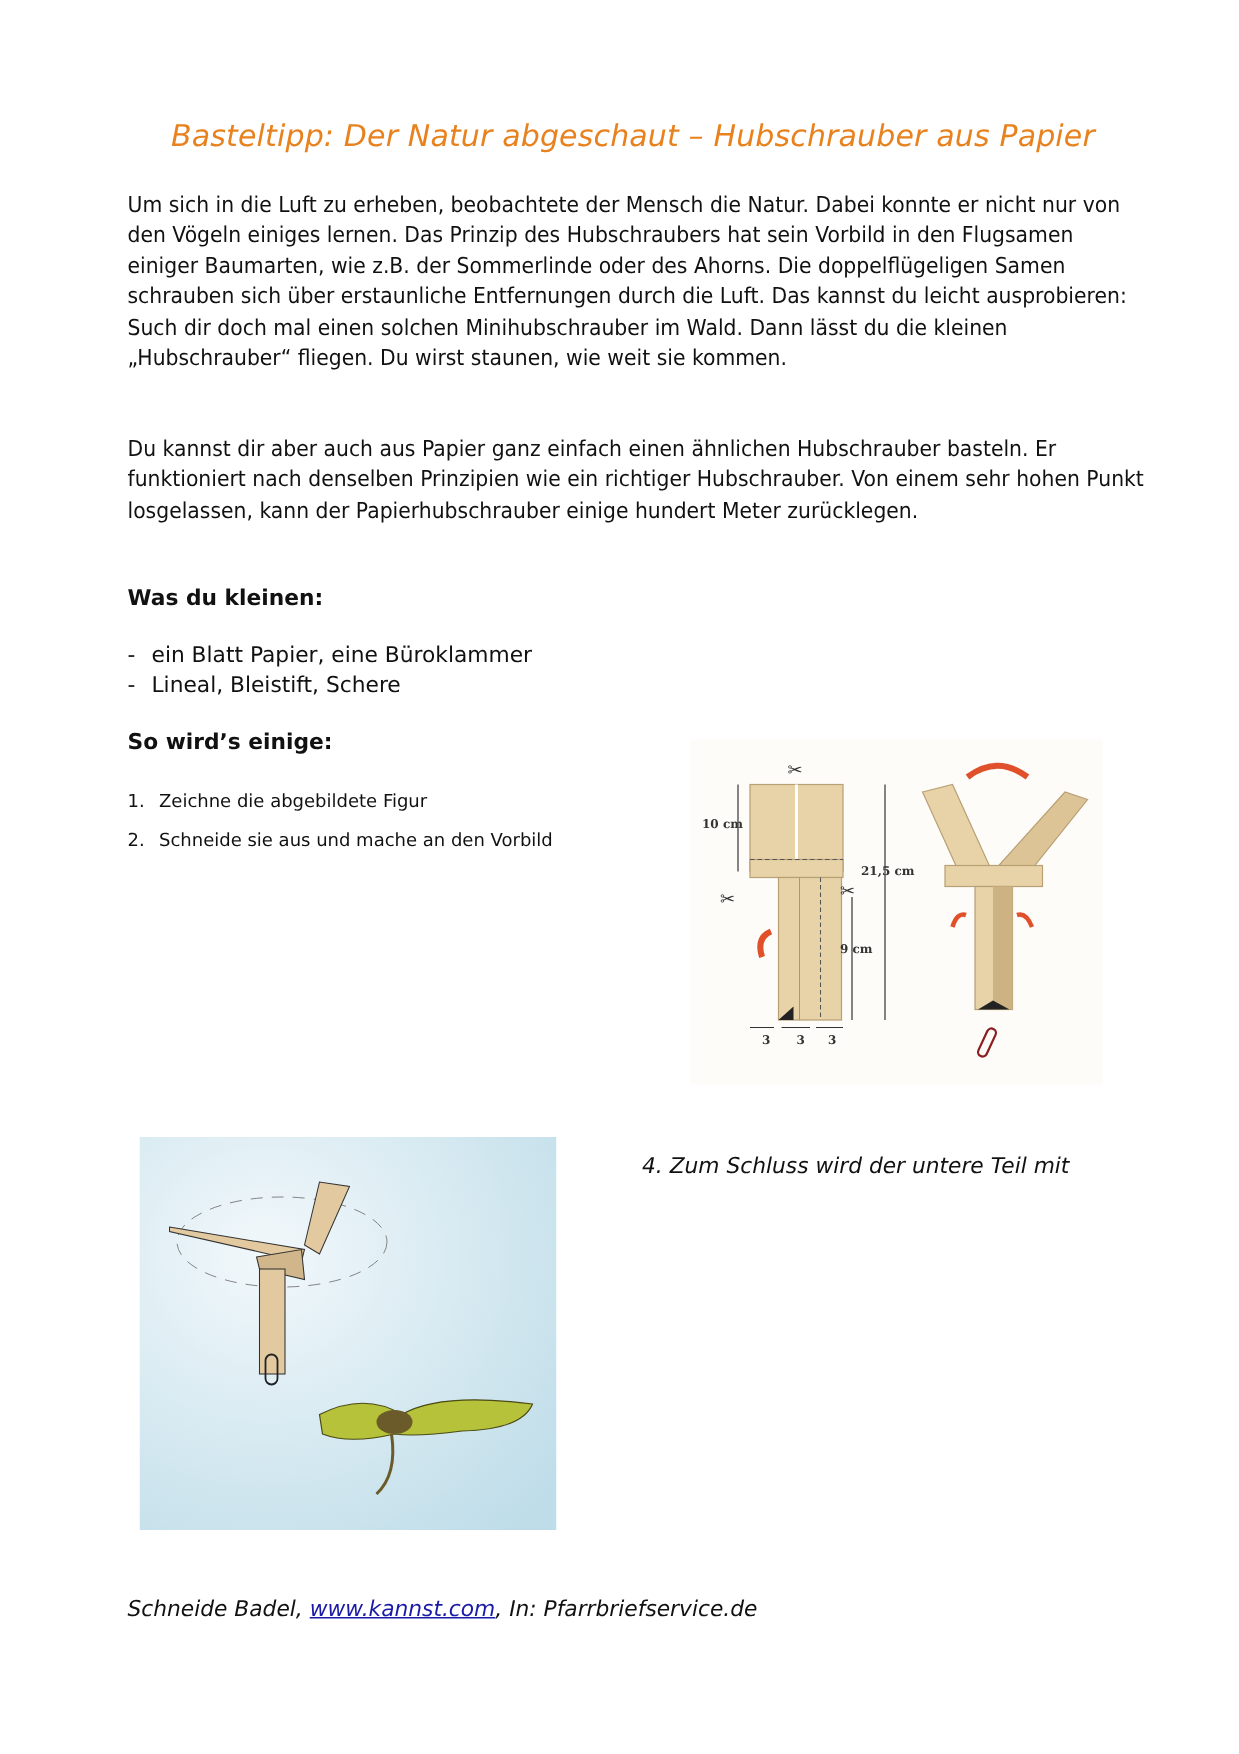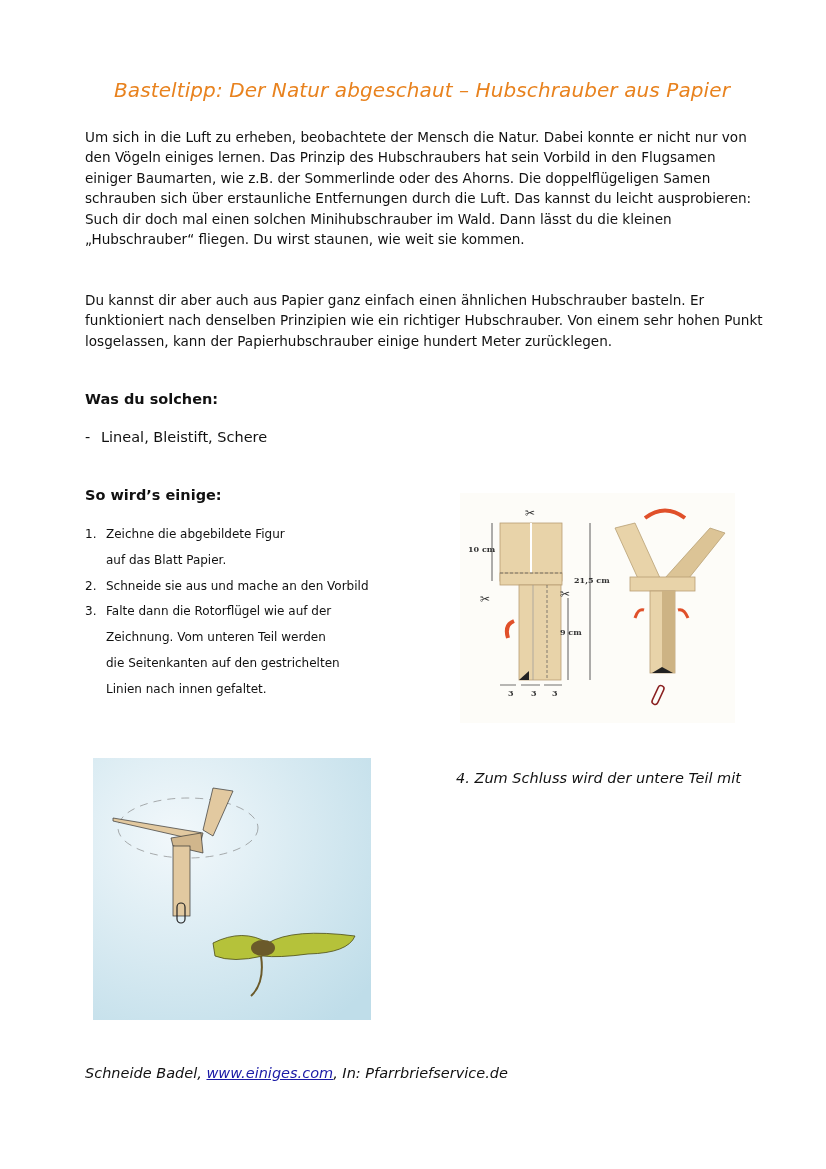--- a/index.html
+++ b/index.html
@@ -13,54 +13,48 @@
   .p2 { top: 290px; }
   .heading { position: absolute; left: 85px; font-size: 14.5px; font-weight: bold; }
   .h1 { top: 391px; }
   .h2 { top: 487px; }
   .list { position: absolute; left: 85px; top: 427px; font-size: 14.5px; line-height: 20px; margin: 0; padding: 0; list-style: none; }
   .list li { white-space: nowrap; }
   .list .dash { display: inline-block; width: 16px; }
   .steps { position: absolute; left: 85px; top: 522px; font-size: 12px; line-height: 25.8px; margin: 0; padding: 0; list-style: none; }
   .steps li .num { display: inline-block; width: 21px; }
   .steps li .cont { display: block; padding-left: 21px; }
-  .step4 { position: absolute; left: 428px; top: 769px; font-size: 14.5px; line-height: 19px; font-style: italic; margin-left: 28px; }
+  .step4 { position: absolute; left: 428px; top: 769px; font-size: 14.5px; line-height: 19px; font-style: italic; }
   .step4 .cont { display: block; padding-left: 16px; }
   .footer { position: absolute; left: 85px; top: 1065px; font-size: 14.5px; font-style: italic; }
   .footer a { color: #1a1aa6; text-decoration: underline; }
   .fig-diagram { position: absolute; left: 460px; top: 493px; width: 275px; height: 230px; background: #fdfcf8; }
   .fig-illus { position: absolute; left: 93px; top: 758px; width: 278px; height: 262px; }
 </style>
 </head>
 <body>
 
 <div class="title">Basteltipp: Der Natur abgeschaut – Hubschrauber aus Papier</div>
 
 <div class="para p1">Um sich in die Luft zu erheben, beobachtete der Mensch die Natur. Dabei konnte er nicht nur von den Vögeln einiges lernen. Das Prinzip des Hubschraubers hat sein Vorbild in den Flugsamen einiger Baumarten, wie z.B. der Sommerlinde oder des Ahorns. Die doppelflügeligen Samen schrauben sich über erstaunliche Entfernungen durch die Luft. Das kannst du leicht ausprobieren: Such dir doch mal einen solchen Minihubschrauber im Wald. Dann lässt du die kleinen „Hubschrauber“ fliegen. Du wirst staunen, wie weit sie kommen.</div>
 <div class="para p2">Du kannst dir aber auch aus Papier ganz einfach einen ähnlichen Hubschrauber basteln. Er funktioniert nach denselben Prinzipien wie ein richtiger Hubschrauber. Von einem sehr hohen Punkt losgelassen, kann der Papierhubschrauber einige hundert Meter zurücklegen.</div>
 
-<div class="heading h1">Was du solchen:</div>
+<div class="heading h1">Was du kleinen:</div>
 <ul class="list">
+  <li><span class="dash">-</span><span>ein Blatt Papier, eine Büroklammer</span></li>
   <li><span class="dash">-</span><span>Lineal, Bleistift, Schere</span></li>
 </ul>
 
 <div class="heading h2">So wird’s einige:</div>
 <ol class="steps">
   <li>
     <span class="num">1.</span><span>Zeichne die abgebildete Figur</span>
-    <span class="cont">auf das Blatt Papier.</span>
   </li>
   <li>
     <span class="num">2.</span><span>Schneide sie aus und mache an den Vorbild</span>
-  </li>
-  <li>
-    <span class="num">3.</span><span>Falte dann die Rotorflügel wie auf der</span>
-    <span class="cont">Zeichnung. Vom unteren Teil werden</span>
-    <span class="cont">die Seitenkanten auf den gestrichelten</span>
-    <span class="cont">Linien nach innen gefaltet.</span>
   </li>
 </ol>
 
 <div class="fig-diagram">
   <svg width="275" height="230" viewBox="0 0 275 230">
 
     <rect x="40" y="30" width="62" height="58" fill="#E8D3A9" stroke="#b89f74" stroke-width="0.8"></rect>
     <line x1="71" y1="30" x2="71" y2="80" stroke="#fff" stroke-width="2"></line>
     <rect x="40" y="80" width="62" height="12" fill="#E8D3A9" stroke="#b89f74" stroke-width="0.8"></rect>
     <line x1="40" y1="80" x2="102" y2="80" stroke="#555" stroke-dasharray="3,2" stroke-width="0.7"></line>
@@ -122,14 +116,14 @@
     <ellipse cx="170" cy="190" rx="12" ry="8" fill="#6b5a2a"></ellipse>
     <path d="M168 198 Q172 225 158 238" stroke="#6b5a2a" stroke-width="2" fill="none"></path>
   </svg>
 </div>
 
 <div class="step4">
   <span>4. Zum Schluss wird der untere Teil mit</span>
 </div>
 
 <div class="footer">
-  <span>Schneide Badel, </span><a>www.einiges.com</a><span>, In: Pfarrbriefservice.de</span>
+  <span>Schneide Badel, </span><a>www.kannst.com</a><span>, In: Pfarrbriefservice.de</span>
 </div>
 
 </body></html>

